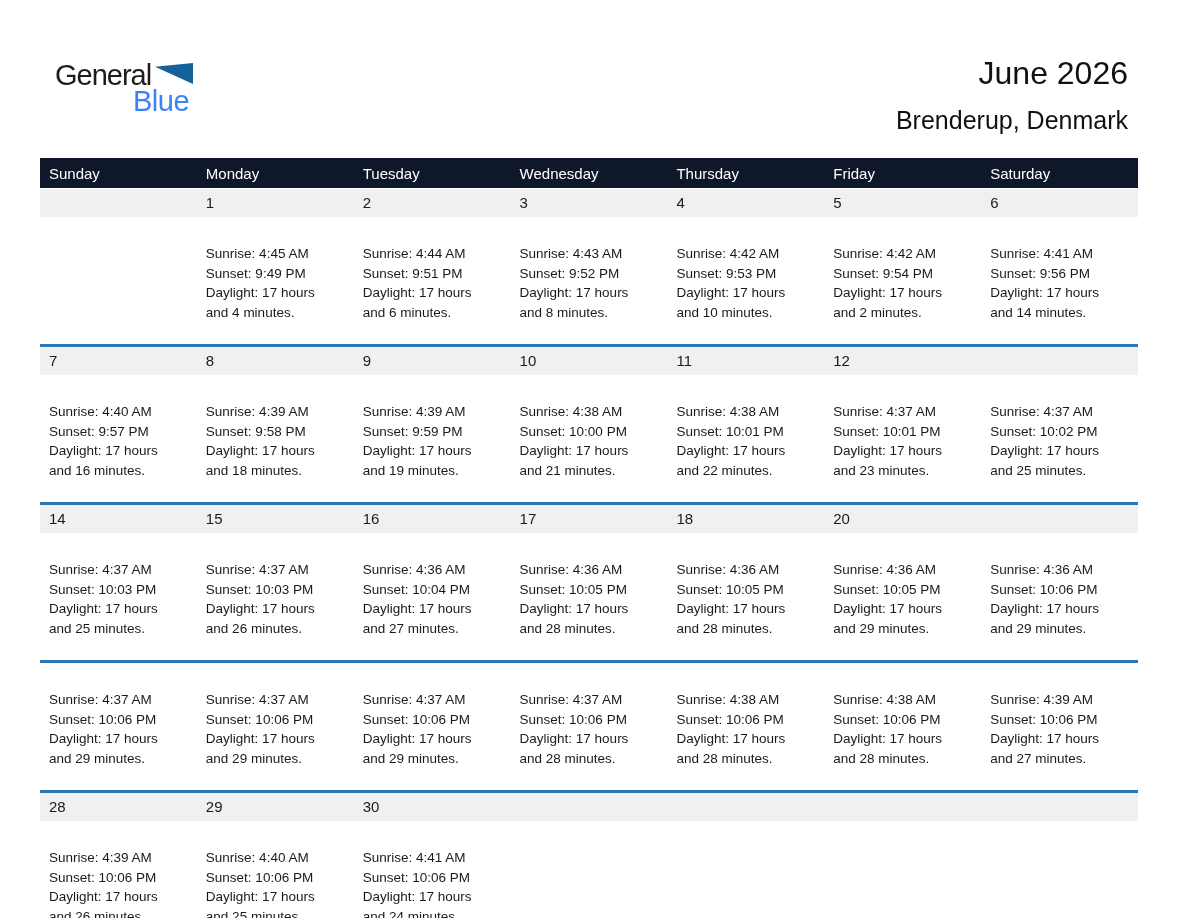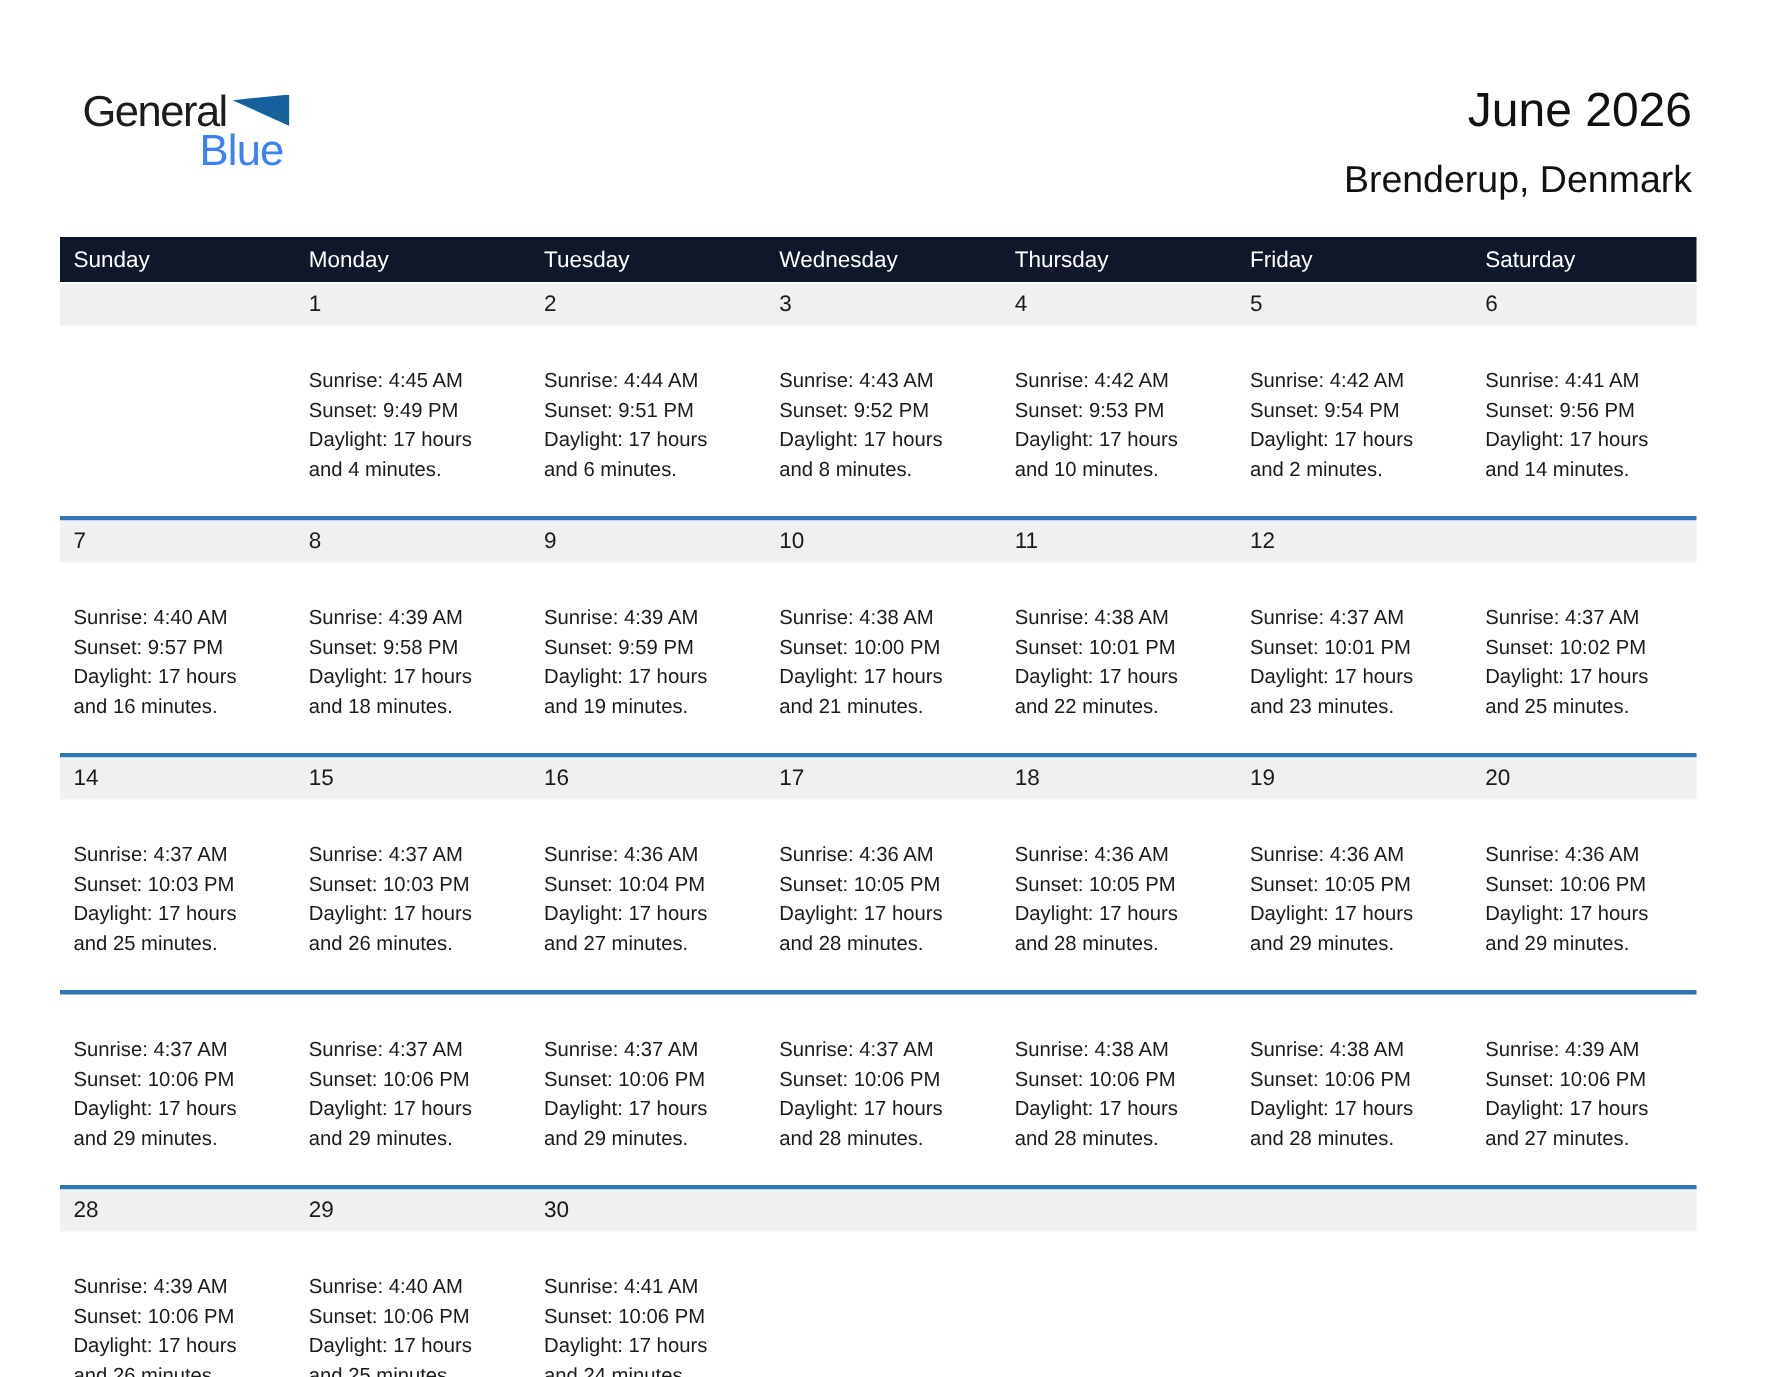--- a/index.html
+++ b/index.html
@@ -1,17 +1,17 @@
 <!DOCTYPE html>
 <html><head>
 <meta charset="utf-8">
 <style>
   html,body{margin:0;padding:0;background:#ffffff;}
   body{width:1188px;height:918px;font-family:"Liberation Sans",sans-serif;color:#1a1a1a;}
-  .page{position:relative;width:1131px;height:918px;background:#fff;overflow:hidden;}
+  .page{position:relative;width:1131px;height:918px;background:#fff;overflow:hidden;padding-left:44px;}
 
   
   .hdr{position:absolute;left:40px;top:0;width:1098px;height:158px;}
   .logo{position:absolute;left:15px;top:60px;width:200px;height:64px;}
   .logo-general{font-size:29px;letter-spacing:-1px;color:#1c1c1c;line-height:30px;}
   .logo-triangle{position:absolute;left:100px;top:3px;width:38px;height:21px;background:#15619b;
     clip-path:polygon(0 18%,100% 0,100% 100%);}
   .logo-blue{font-size:29px;letter-spacing:-0.5px;color:#3b82f6;line-height:30px;margin:-4px 0 0 78px;}
   .titles{position:absolute;top:52px;right:10px;text-align:right;}
   .month-title{font-size:32px;font-weight:400;color:#111;line-height:42px;margin:0;}
@@ -162,21 +162,20 @@
             </div>
           </div>
         </div>
         <div class="week">
           <div class="nums">
             <div class="num">14</div>
             <div class="num">15</div>
             <div class="num">16</div>
             <div class="num">17</div>
             <div class="num">18</div>
-            <div class="num">19</div>
             <div class="num">20</div>
           </div>
           <div class="details">
             <div class="detail">
               <div>Sunrise: 4:37 AM</div>
               <div>Sunset: 10:03 PM</div>
               <div>Daylight: 17 hours</div>
               <div>and 25 minutes.</div>
             </div>
             <div class="detail">

